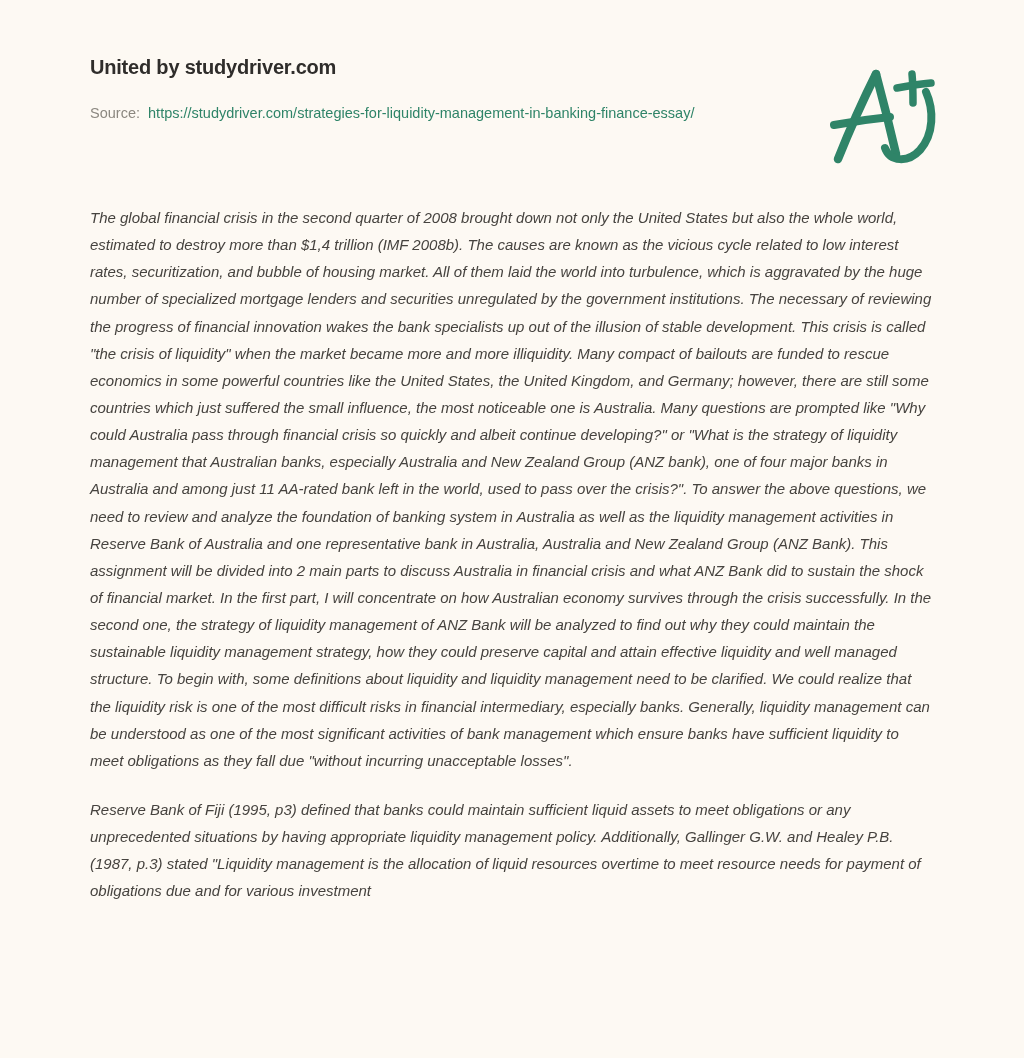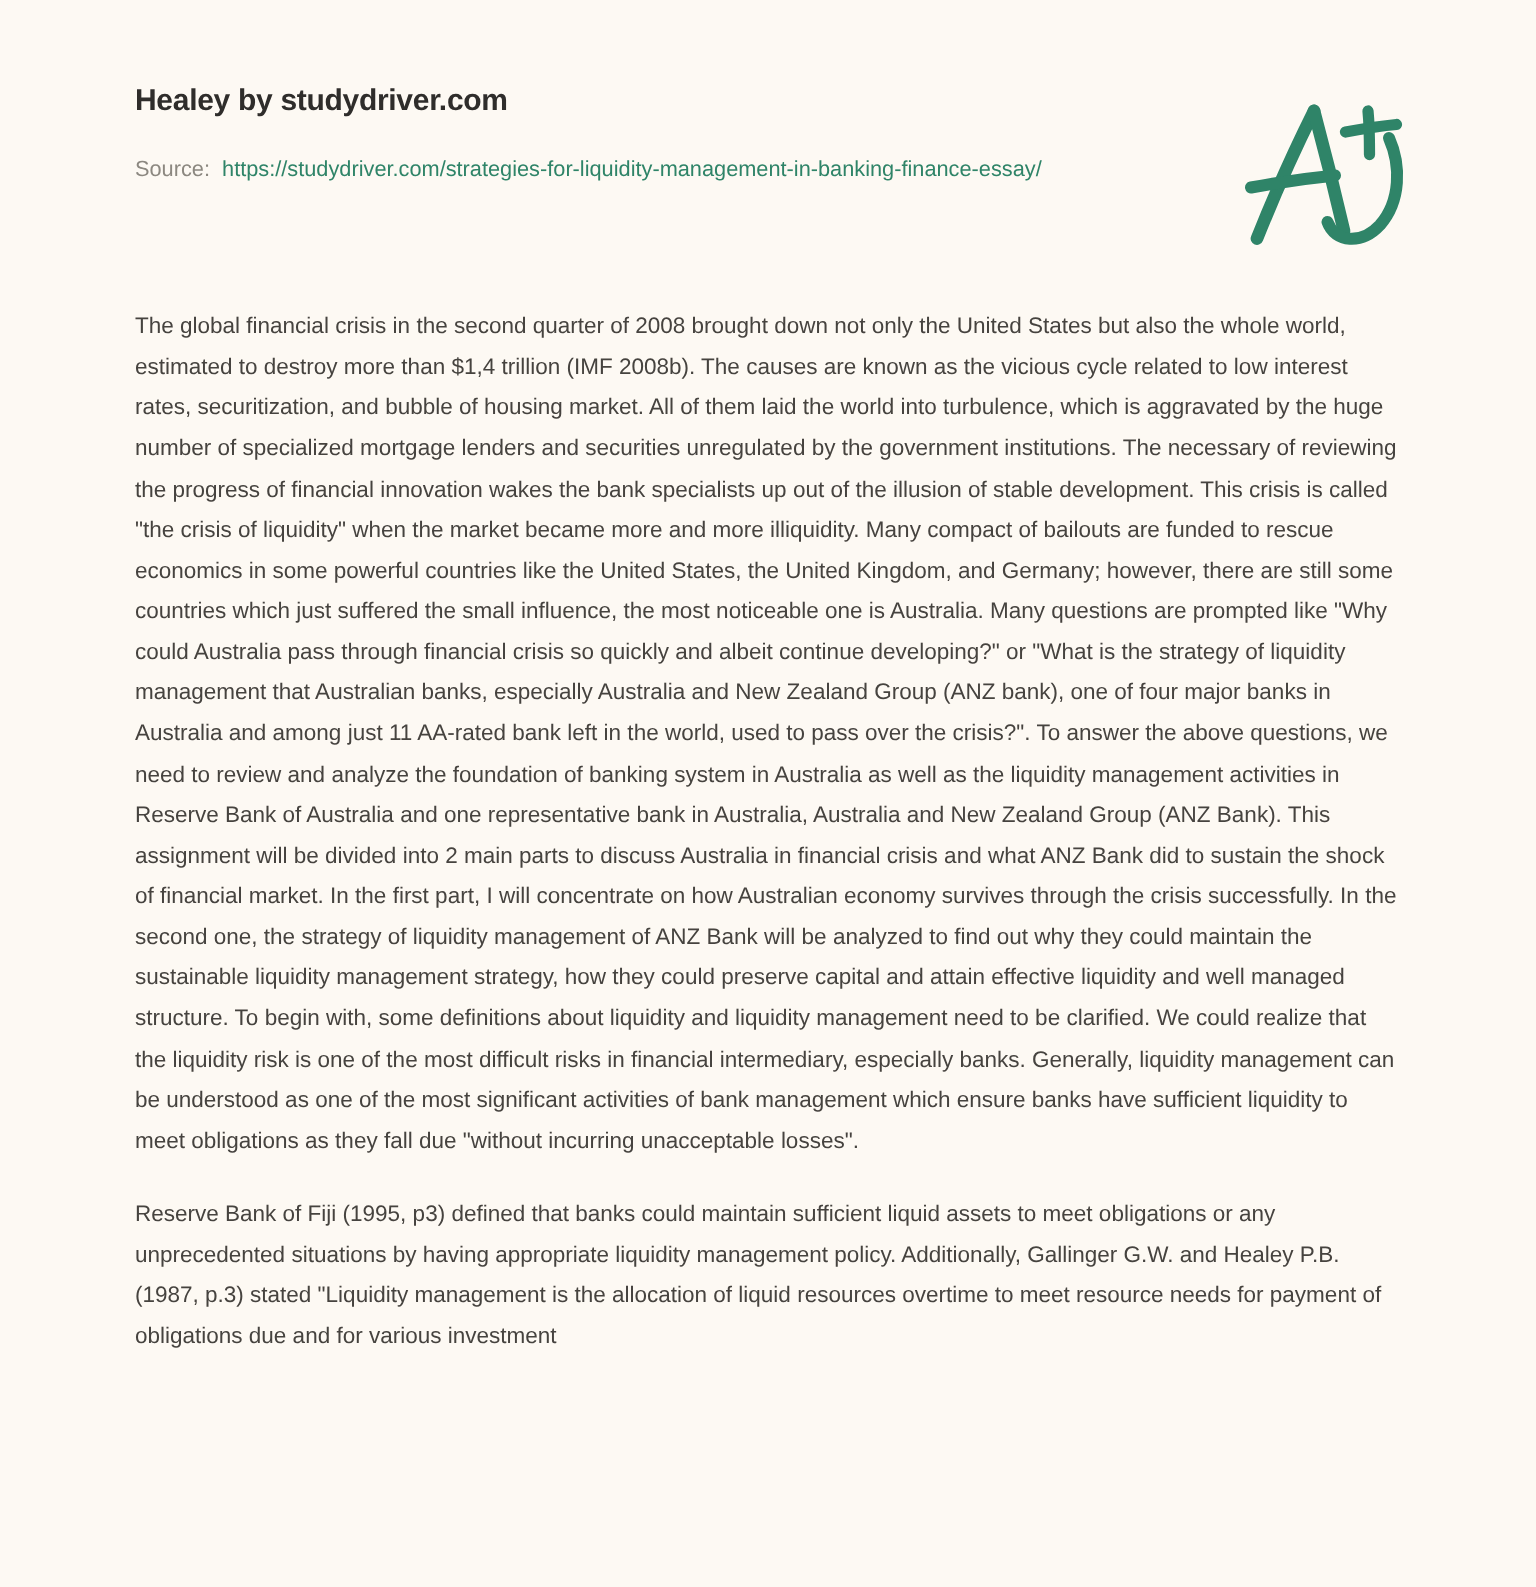--- a/index.html
+++ b/index.html
@@ -91,33 +91,34 @@
     margin: 34px 90px 0 90px;
     max-width: 848px;
   }
 
   .doc-body p {
     margin: 0 0 22px 0;
     font-size: 15px;
     line-height: 1.81;
     color: #46433f;
     text-align: left;
+    font-style: italic;
   }
 
   .doc-body p:last-child {
     margin-bottom: 0;
   }
 </style>
 </head>
 <body>
 
 <div class="page">
 
   <div class="header">
-    <div class="brand-line">Healey by studydriver.com</div>
+    <div class="brand-line">United by studydriver.com</div>
 
     <div class="source-line">
       <span class="source-label">Source:</span>
       <span>&nbsp;</span><a class="source-url" href="#">https://studydriver.com/strategies-for-liquidity-management-in-banking-finance-essay/</a>
     </div>
 
     <div class="logo">
       <svg viewBox="0 0 118 105" xmlns="http://www.w3.org/2000/svg" aria-hidden="true">
         <g fill="none" stroke="#2f8468" stroke-linecap="round" stroke-linejoin="round">
 

